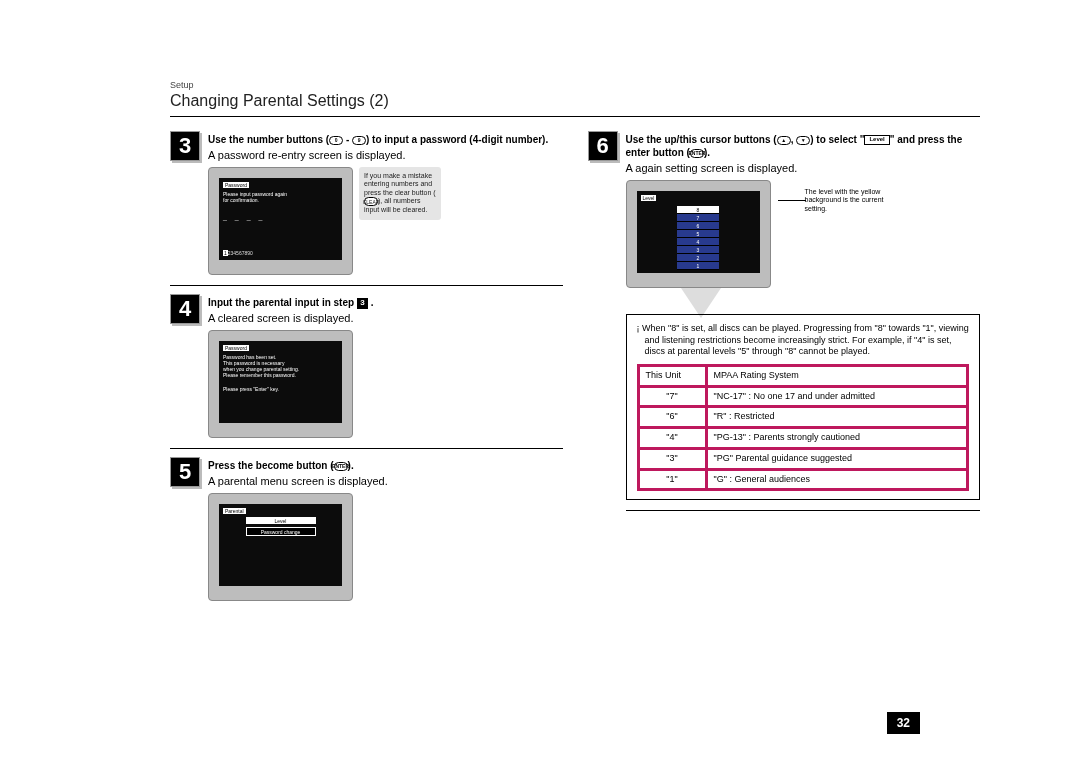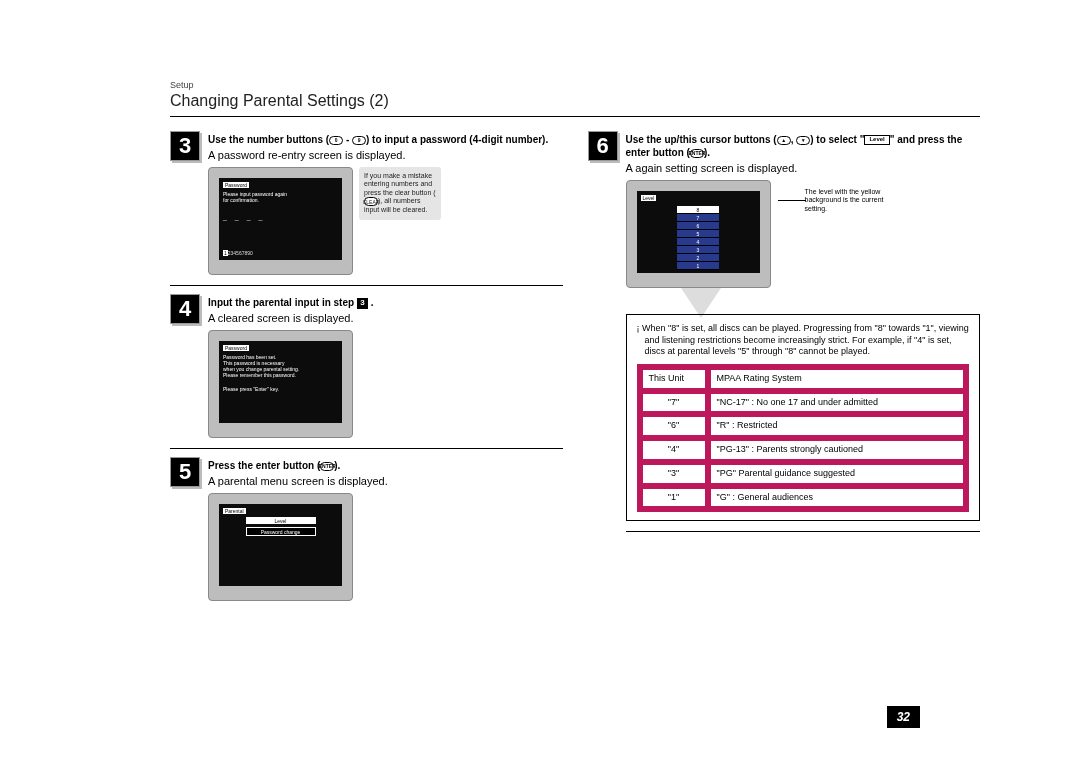--- a/index.html
+++ b/index.html
@@ -173,37 +173,36 @@
   .info-box ul { margin: 0 0 6px 0; padding-left: 8px; list-style: none; }
   .info-box li::before { content: "¡ "; margin-left: -8px; }
 
   table.mpaa {
     border-collapse: collapse;
     width: 100%;
     font-size: 9px;
     margin-top: 6px;
   }
   table.mpaa th, table.mpaa td {
-    border: 6px solid #be185d;
+    border: 3px solid #be185d;
     padding: 3px 6px;
     text-align: left;
     font-weight: normal;
   }
   table.mpaa td.center { text-align: center; }
 
   .page-num {
     position: absolute;
     right: 160px;
-    bottom: 35px;
+    bottom: 29px;
     background: #000;
     color: #fff;
     padding: 4px 10px;
     font-size: 12px;
     font-weight: bold;
-    font-style: italic;
   }
 
   .dashes { letter-spacing: 3px; color: #ccc; font-size: 7px; margin-top: 10px; }
   .num-row { position: absolute; bottom: 4px; left: 4px; font-size: 5px; color: #ddd; }
   .num-row .hl { background: #fff; color: #000; padding: 0 1px; }
 
   .step6-screen { position: relative; }
   .note-leader {
     position: absolute;
     top: 20px; left: 152px;
@@ -271,21 +270,21 @@
           </div>
         </div>
       </div>
 
       <hr class="section-rule">
 
       <div class="step">
         <div class="step-num">5</div>
         <div class="step-body">
           <div class="step-title">
-            <span>Press the enter button (</span><span class="btn-circ">ENTER</span><span>).</span>
+            <span>Press the become button (</span><span class="btn-circ">ENTER</span><span>).</span>
           </div>
           <div class="step-sub">A parental menu screen is displayed.</div>
           <div class="screen-wrap">
             <div class="tv">
               <div class="tv-inner">
                 <span class="tv-label">Parental</span>
                 <span class="parental-menu-item pm-level">Level</span>
                 <span class="parental-menu-item pm-pw">Password change</span>
               </div>
             </div>

